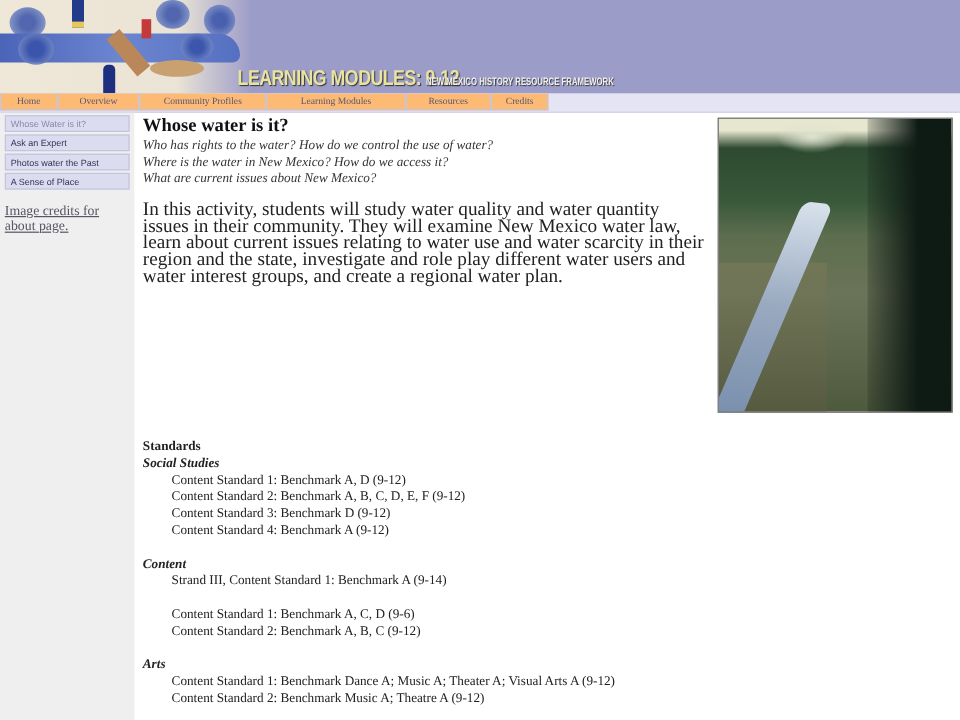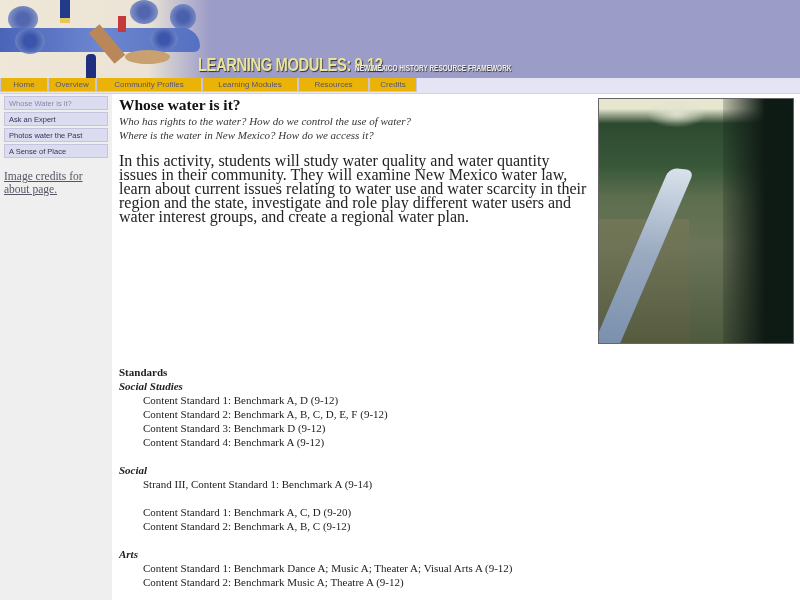--- a/index.html
+++ b/index.html
@@ -11,21 +11,21 @@
     .mural .bridge { position: absolute; left: 100px; top: 24px; width: 14px; height: 40px; background: #b9875a; transform: rotate(-40deg); }
     .mural .sand { position: absolute; left: 125px; top: 50px; width: 45px; height: 14px; background: #c9a070; border-radius: 50%; }
     .mural .fig1 { position: absolute; left: 60px; top: 0; width: 10px; height: 18px; background: #223a8a; border-bottom: 5px solid #e6c85a; }
     .mural .fig2 { position: absolute; left: 118px; top: 16px; width: 8px; height: 16px; background: #c43a3a; }
     .mural .fig3 { position: absolute; left: 86px; top: 54px; width: 10px; height: 24px; background: #1f2f80; border-radius: 4px 4px 0 0; }
     .mural .bush { position: absolute; border-radius: 50%; background: radial-gradient(circle, #3650a8 30%, #6a80c0 70%); opacity: .85; }
     .banner-title { position: absolute; left: 198px; top: 55px; color: #e8e4a0; font-family: "Liberation Sans", sans-serif; font-weight: bold; font-size: 18px; letter-spacing: -0.5px; text-shadow: 1px 1px 1px #333; transform: scaleX(0.82); transform-origin: left; white-space: nowrap; }
     .banner-sub { position: absolute; left: 355px; top: 63px; color: #f0f0f0; font-family: "Liberation Sans", sans-serif; font-weight: bold; font-size: 9px; text-shadow: 1px 1px 1px #333; transform: scaleX(0.72); transform-origin: left; white-space: nowrap; }
 
     .topnav { position: absolute; left: 0; top: 78px; width: 800px; height: 15px; background: #e4e4f4; border-bottom: 1px solid #d0d0e6; display: flex; }
-    .topnav .tab { height: 14px; line-height: 14px; font-family: Liberation Sans, sans-serif; font-size: 8px; color: #555577; text-align: center; border: 1px solid #c6c6de; border-top: none; background: #eab308; box-sizing: border-box; cursor: pointer; }
+    .topnav .tab { height: 14px; line-height: 14px; font-family: Liberation Serif, serif; font-size: 8px; color: #555577; text-align: center; border: 1px solid #c6c6de; border-top: none; background: #fdba74; box-sizing: border-box; cursor: pointer; }
 
     .sidebar { position: absolute; left: 0; top: 94px; width: 112px; height: 506px; background: #efefef; }
     .sidenav { position: absolute; left: 4px; top: 2px; width: 104px; }
     .sidenav .item { height: 14px; line-height: 14px; margin-bottom: 2px; background: #dcdcf0; border: 1px solid #c4c4dc; font-family: "Liberation Sans", sans-serif; font-size: 7.5px; color: #333355; padding-left: 4px; box-sizing: border-box; cursor: pointer; }
     .sidenav .item.active { color: #8888a8; }
     .credits-link { position: absolute; left: 4px; top: 76px; width: 104px; font-size: 11.5px; line-height: 13px; color: #555566; text-decoration: underline; cursor: pointer; }
 
     .content { position: absolute; left: 119px; top: 96px; width: 470px; color: #222222; }
     .content h1 { margin: 0; font-size: 15.5px; font-weight: bold; line-height: 18px; color: #111; }
     .questions div { font-style: italic; font-size: 11px; line-height: 14px; color: #333; }
@@ -61,66 +61,67 @@
     <div class="fig1"></div>
     <div class="fig2"></div>
     <div class="fig3"></div>
   </div>
   <div class="banner-title">LEARNING MODULES: 9-12</div>
   <div class="banner-sub">NEW MEXICO HISTORY RESOURCE FRAMEWORK</div>
 </div>
 
 <div class="topnav">
   <div class="tab" style="width:48px;">Home</div>
-  <div class="tab" style="width:48px;">Overview</div>
+  <div class="tab" style="width:68px;">Overview</div>
   <div class="tab" style="width:106px;">Community Profiles</div>
-  <div class="tab" style="width:96px;">Learning Modules</div>
+  <div class="tab" style="width:116px;">Learning Modules</div>
   <div class="tab" style="width:71px;">Resources</div>
   <div class="tab" style="width:48px;">Credits</div>
 </div>
 
 <div class="sidebar">
   <div class="sidenav">
     <div class="item active">Whose Water is it?</div>
     <div class="item">Ask an Expert</div>
     <div class="item">Photos water the Past</div>
     <div class="item">A Sense of Place</div>
   </div>
   <a class="credits-link">Image credits for about page.</a>
 </div>
 
 <div class="content">
   <h1>Whose water is it?</h1>
   <div class="questions">
     <div>Who has rights to the water? How do we control the use of water?</div>
     <div>Where is the water in New Mexico? How do we access it?</div>
+    <div>What are current issues about New Mexico?</div>
   </div>
   <div class="intro">In this activity, students will study water quality and water quantity issues in their community. They will examine New Mexico water law, learn about current issues relating to water use and water scarcity in their region and the state, investigate and role play different water users and water interest groups, and create a regional water plan.</div>
 </div>
 
 <div class="photo">
   <div class="bank"></div>
   <div class="water"></div>
   <div class="darkside"></div>
 </div>
 
 <div class="standards">
   <div class="title">Standards</div>
 
   <div class="cat">Social Studies</div>
   <div class="line">Content Standard 1: Benchmark A, D (9-12)</div>
   <div class="line">Content Standard 2: Benchmark A, B, C, D, E, F (9-12)</div>
   <div class="line">Content Standard 3: Benchmark D (9-12)</div>
   <div class="line">Content Standard 4: Benchmark A (9-12)</div>
   <div class="gap"></div>
 
-  <div class="cat">Social</div>
+  <div class="cat">Content</div>
   <div class="line">Strand III, Content Standard 1: Benchmark A (9-14)</div>
   <div class="gap"></div>
 
-  <div class="line">Content Standard 1: Benchmark A, C, D (9-20)</div>
+  <div class="line">Content Standard 1: Benchmark A, C, D (9-6)</div>
   <div class="line">Content Standard 2: Benchmark A, B, C (9-12)</div>
   <div class="gap"></div>
 
   <div class="cat">Arts</div>
   <div class="line">Content Standard 1: Benchmark Dance A; Music A; Theater A; Visual Arts A (9-12)</div>
   <div class="line">Content Standard 2: Benchmark Music A; Theatre A (9-12)</div>
 </div>
 
 </body></html>

